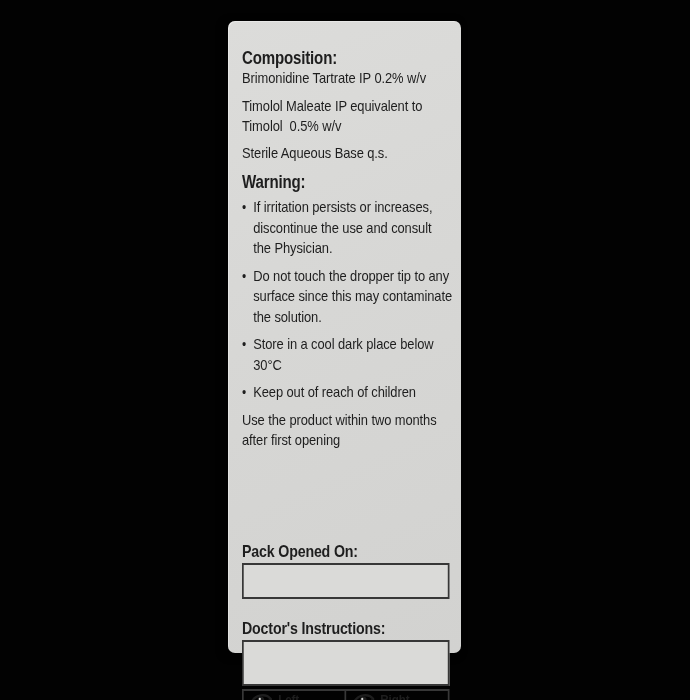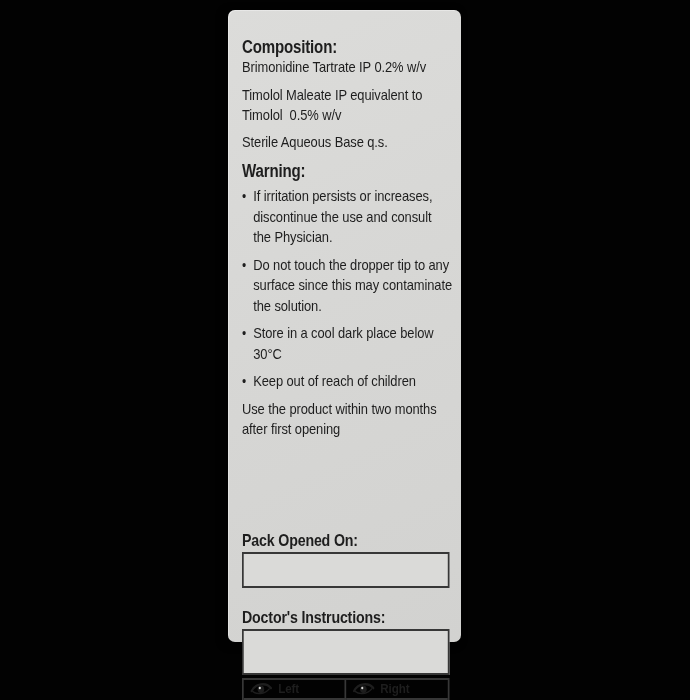--- a/index.html
+++ b/index.html
@@ -6,21 +6,21 @@
   body {
     width:690px; height:700px;
     background:#020202;
     font-family:"Liberation Sans", sans-serif;
     overflow:hidden;
     position:relative;
   }
   .stage { position:absolute; inset:0; }
   .label {
     position:absolute;
-    left:228px; top:10px;
+    left:228px; top:21px;
     width:233px; height:632px;
     background:linear-gradient(155deg,#dcdcda 0%,#d7d7d5 45%,#d2d2d0 100%);
     border-radius:7px;
     box-shadow:-3px 2px 8px rgba(0,0,0,0.65), inset 1px 1px 0 rgba(255,255,255,0.35);
     color:#1e1e1e;
   }
   .content {
     position:absolute; left:14px; top:27px; right:0; bottom:0;
   }
   

